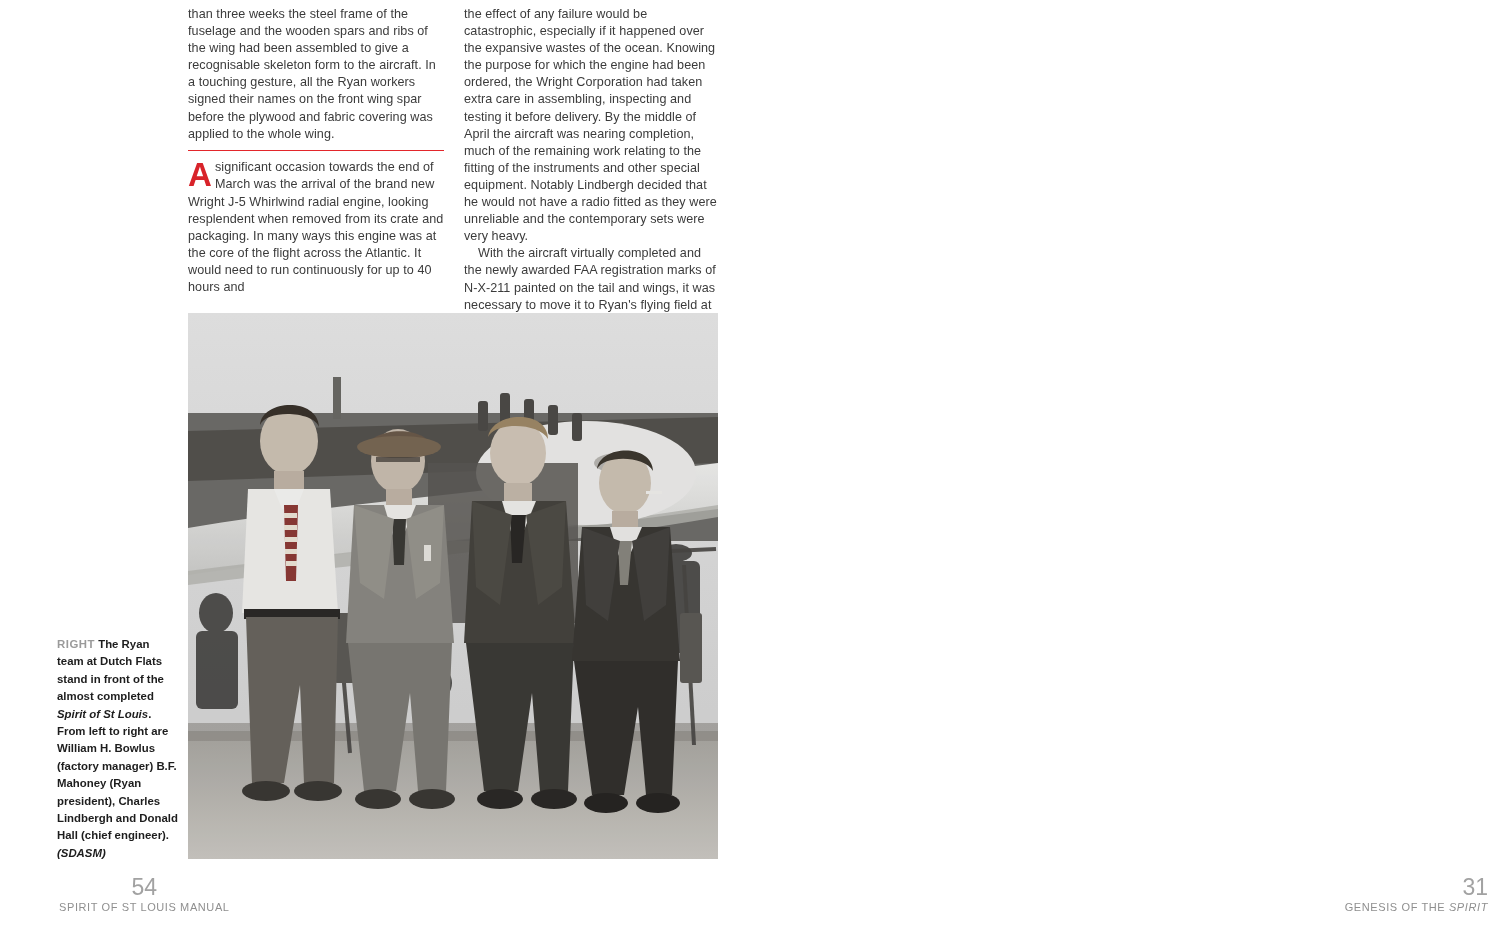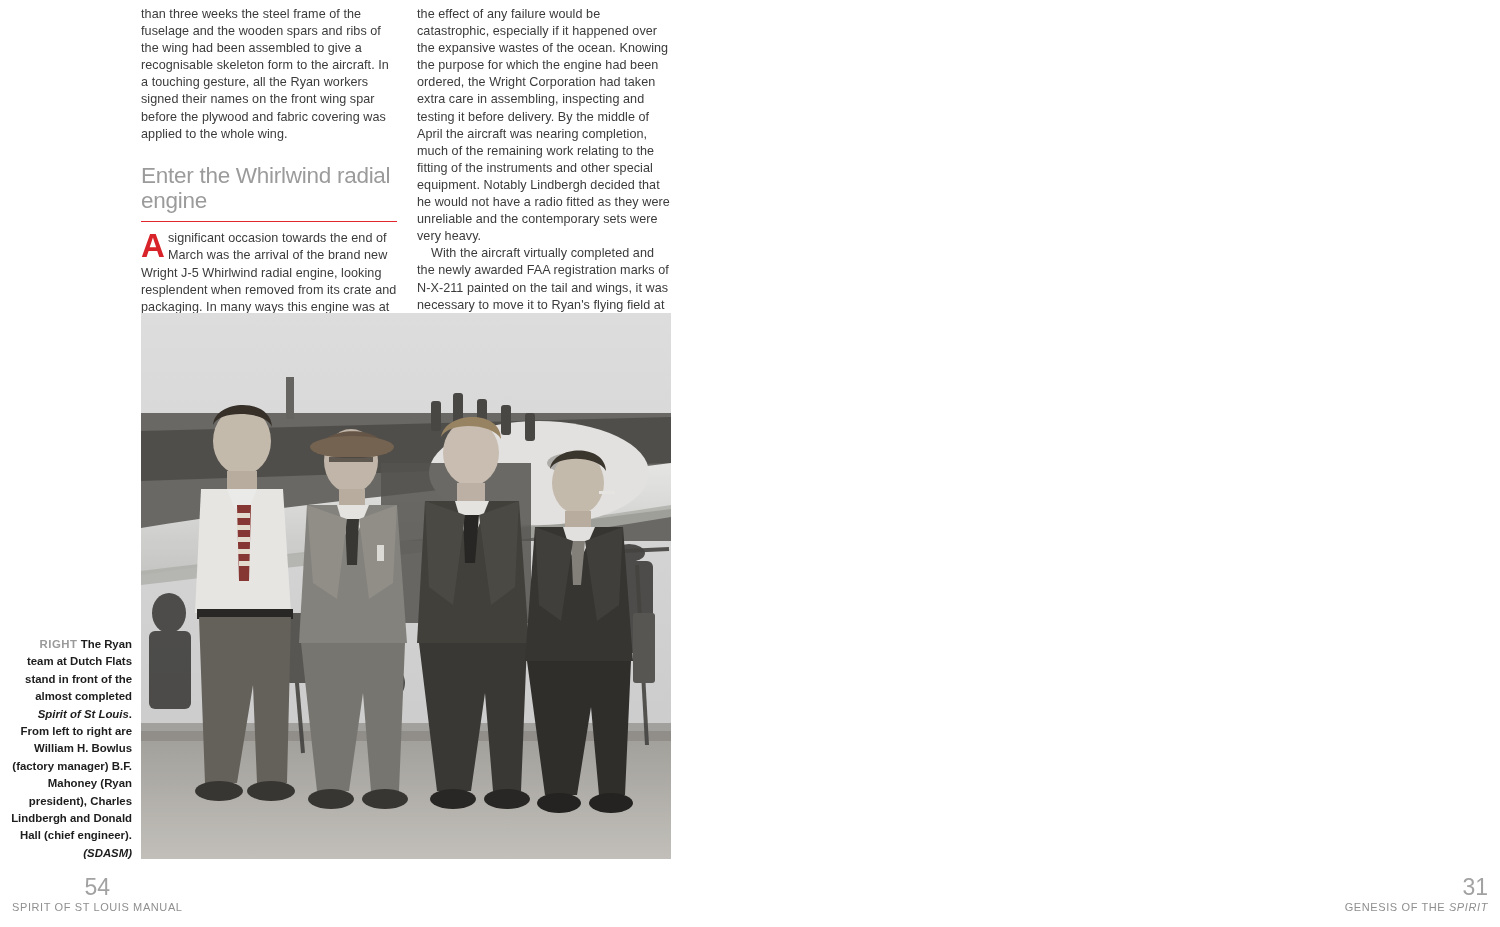--- a/index.html
+++ b/index.html
@@ -20,21 +20,21 @@
     position: absolute;
     inset: 0;
     display: flex;
   }
 
   .page {
     position: relative;
     height: 927px;
     background: #ffffff;
   }
-  .page-left  { width: 750px; }
+  .page-left  { width: 750px; margin-left: 47px; }
   .page-right { width: 750px; }
 
   
   .col {
     position: absolute;
     font-size: 12.6px;
     line-height: 17.1px;
     color: #3b3b3b;
     letter-spacing: 0.005em;
   }
@@ -89,21 +89,21 @@
     font-weight: 700;
     letter-spacing: 0.045em;
   }
   .caption em { font-style: italic; }
   .caption .credit { font-style: italic; font-weight: 700; }
 
   .caption-left {
     left: 10px;
     top: 636px;
     width: 122px;
-    text-align: right;
+    text-align: left;
   }
 
   
   .photo {
     position: absolute;
     overflow: hidden;
     background: #c9c9c9;
   }
   .photo svg { display: block; width: 100%; height: 100%; }
 
@@ -134,21 +134,20 @@
 </head>
 <body>
 
 <div class="spread">
 
   <div class="page page-left">
 
     <div class="col c1">
       <p>than three weeks the steel frame of the fuselage and the wooden spars and ribs of the wing had been assembled to give a recognisable skeleton form to the aircraft. In a touching gesture, all the Ryan workers signed their names on the front wing spar before the plywood and fabric covering was applied to the whole wing.</p>
 
-      <h2 class="sect-head">Enter the Whirlwind radial engine</h2>
       <div class="rule-red"></div>
 
       <p class="dropcap-para"><span class="dropcap">A</span><span>significant occasion towards the end of March was the arrival of the brand new Wright J-5 Whirlwind radial engine, looking resplendent when removed from its crate and packaging. In many ways this engine was at the core of the flight across the Atlantic. It would need to run continuously for up to 40 hours and</span></p>
     </div>
 
     <div class="col c2">
       <p>the effect of any failure would be catastrophic, especially if it happened over the expansive wastes of the ocean. Knowing the purpose for which the engine had been ordered, the Wright Corporation had taken extra care in assembling, inspecting and testing it before delivery. By the middle of April the aircraft was nearing completion, much of the remaining work relating to the fitting of the instruments and other special equipment. Notably Lindbergh decided that he would not have a radio fitted as they were unreliable and the contemporary sets were very heavy.</p>
       <p>With the aircraft virtually completed and the newly awarded FAA registration marks of N-X-211 painted on the tail and wings, it was necessary to move it to Ryan's flying field at nearby Dutch Flats. For the move the wing</p>
     </div>
 

